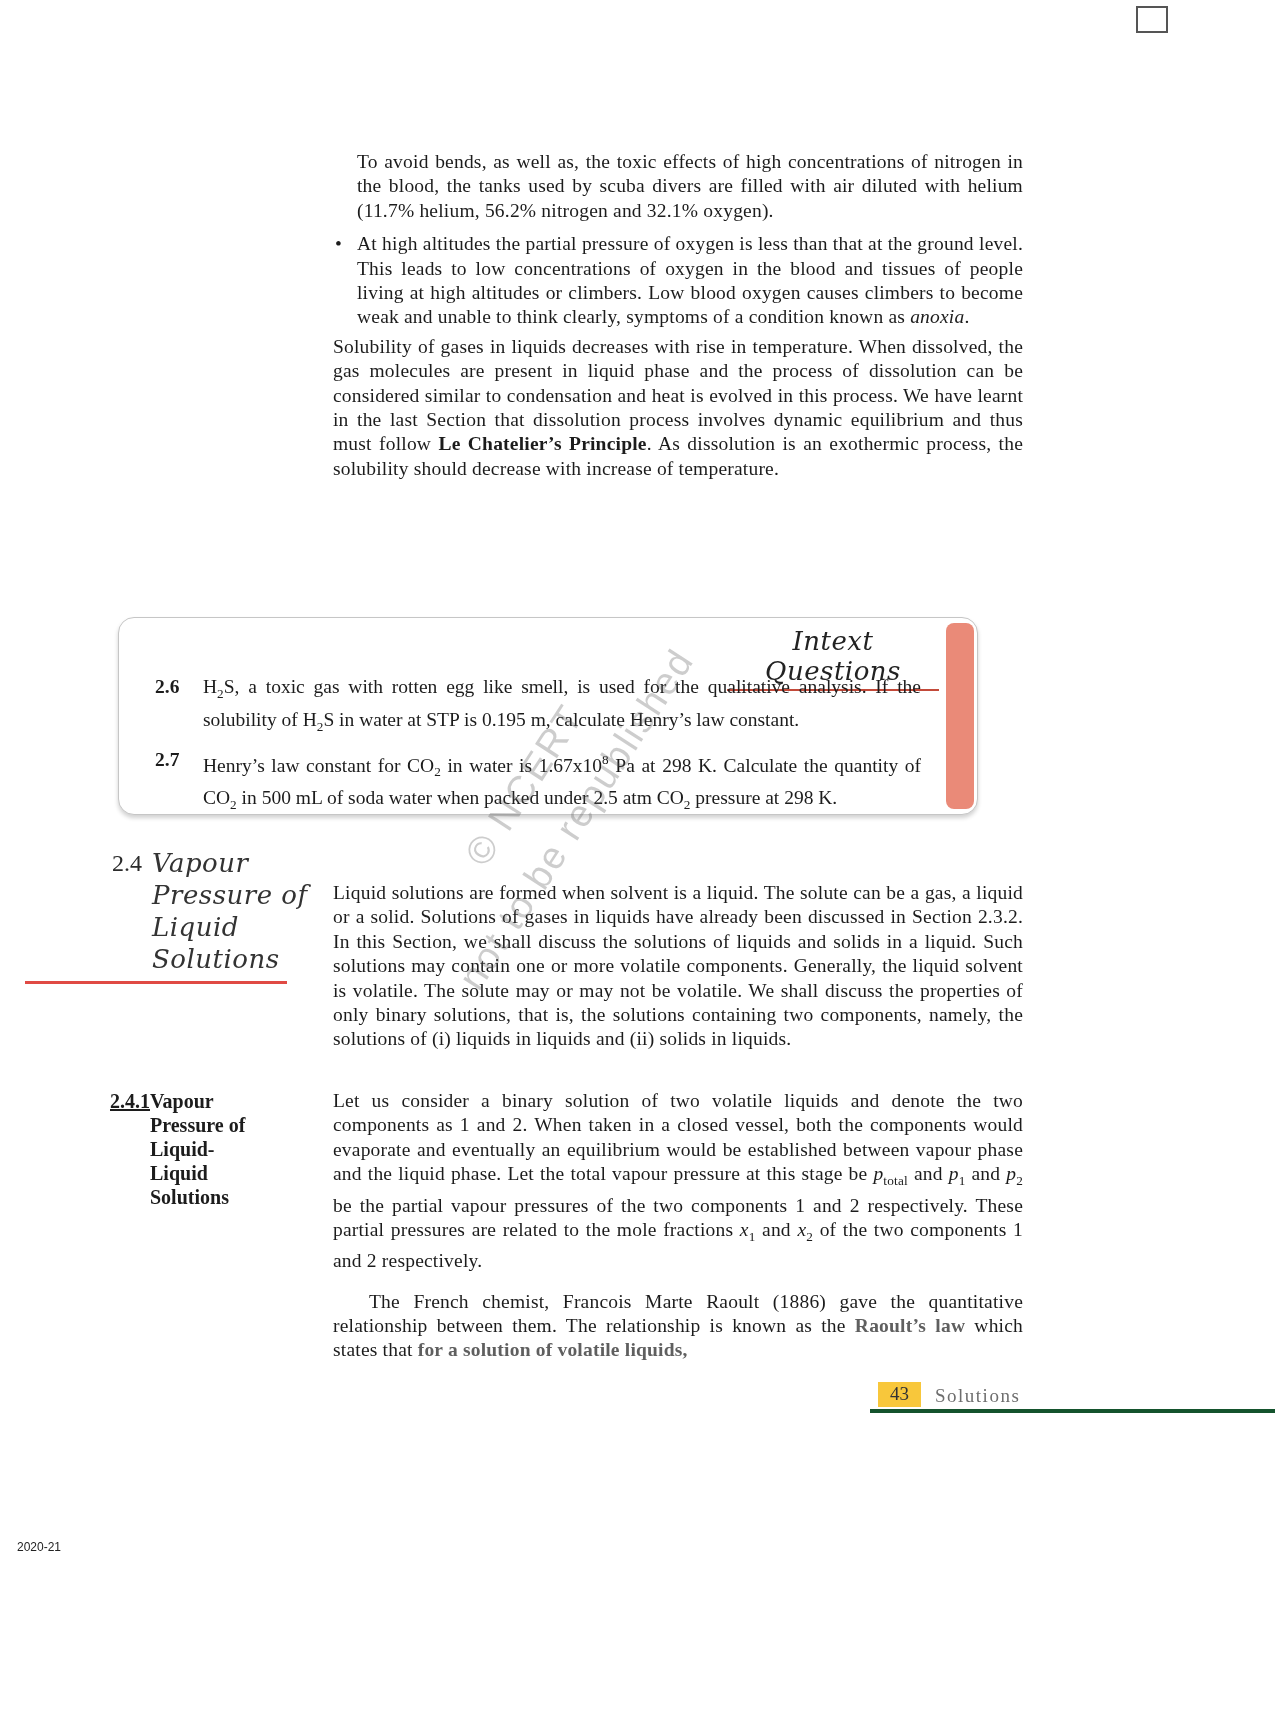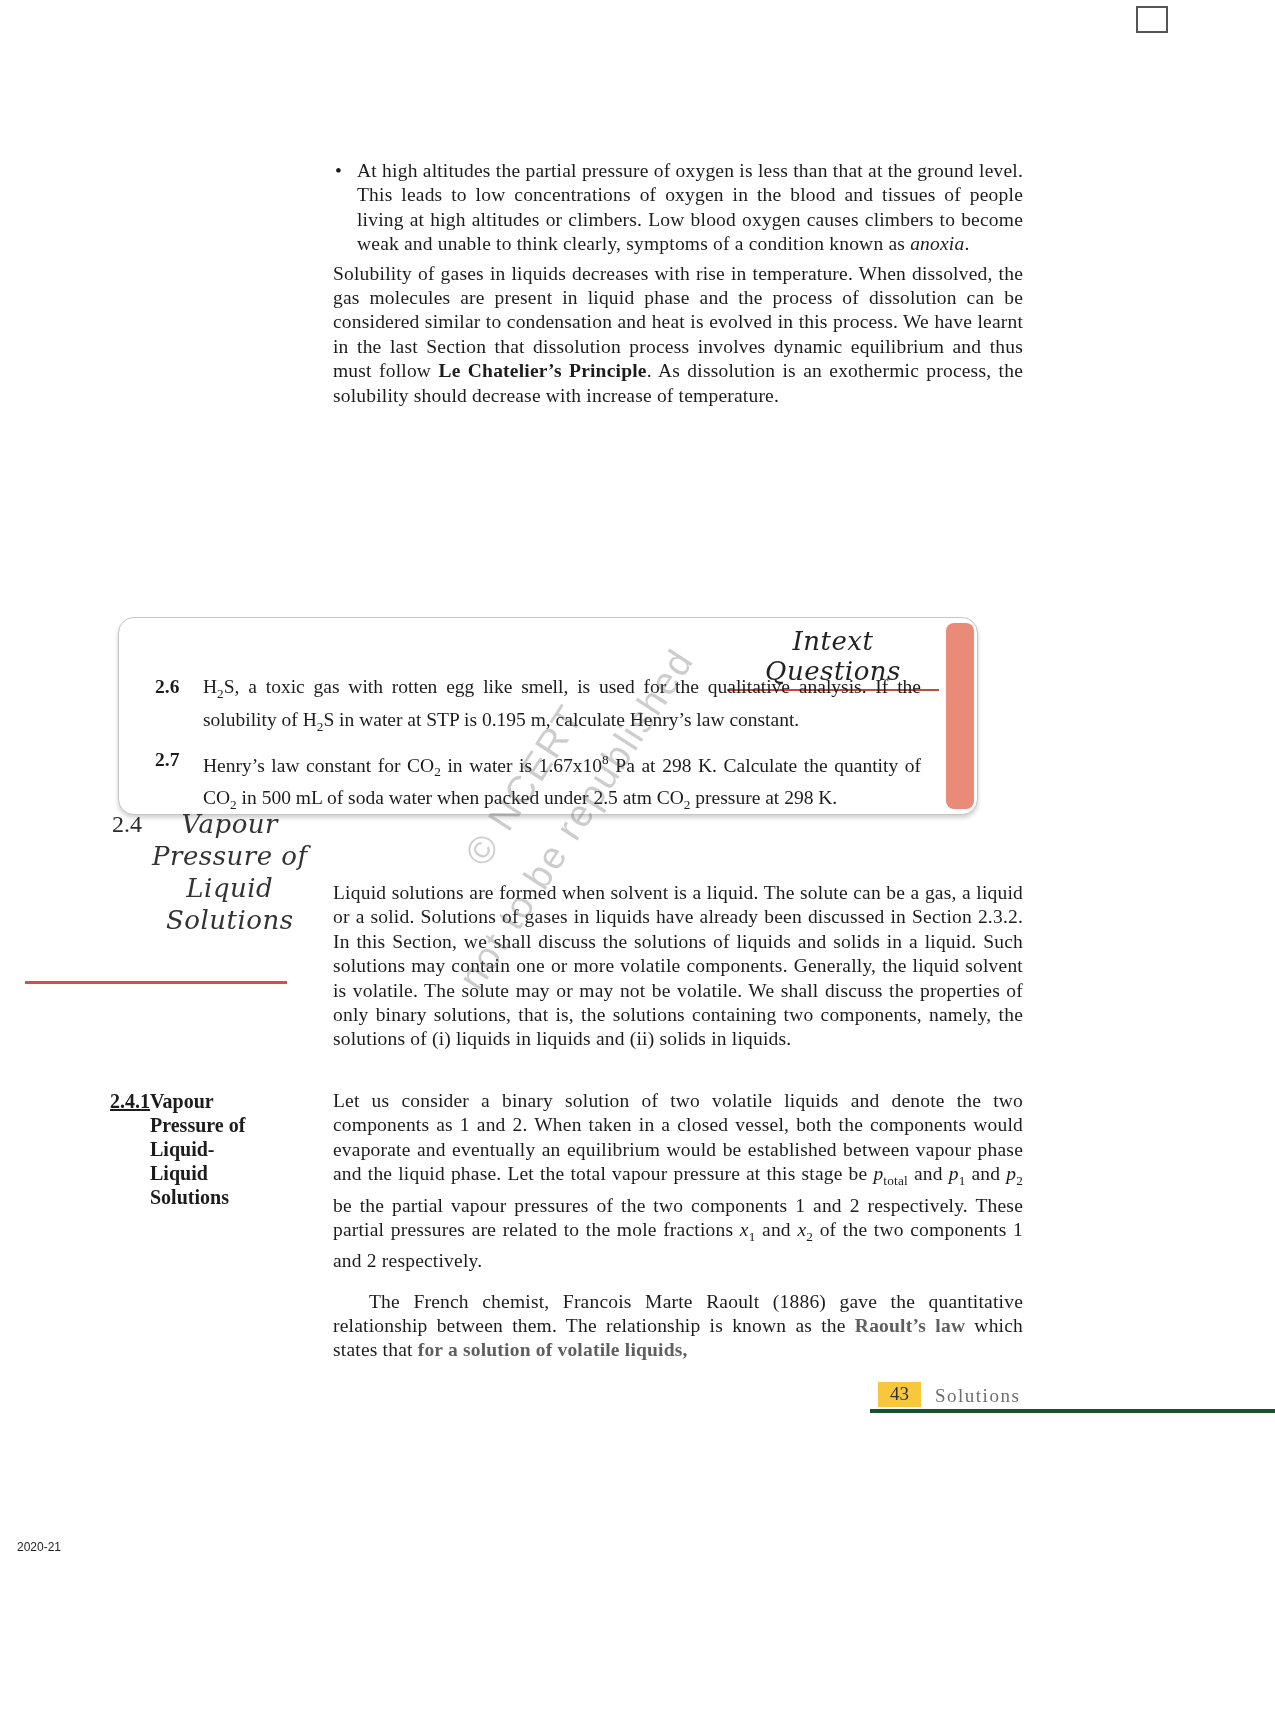--- a/index.html
+++ b/index.html
@@ -75,23 +75,22 @@
     position:absolute; left:340px; top:740px; width:420px;
     transform:rotate(-57deg);
     color:rgba(90,90,90,0.30);
     font-family:"Liberation Sans", sans-serif;
     font-size:38px; letter-spacing:2px;
     text-align:center; line-height:62px;
     pointer-events:none; z-index:6;
   }
 
   .sec24-head {
-    position:absolute; left:112px; top:808px; width:200px;
+    position:absolute; left:112px; top:847px; width:200px;
     display:flex;
-    text-align:center;
   }
   .sec-num { font-size:24px; color:#2b2b2b; margin-right:10px; line-height:32px; }
   .script-lines {
     font-family:"DejaVu Serif", serif;
     font-style:italic; font-size:26px; color:#333;
     line-height:32px; letter-spacing:0.5px;
   }
   .sec24-underline {
     position:absolute; left:25px; top:981px;
     width:262px; height:3px; background:#e04a44;
@@ -127,20 +126,21 @@
   }
 </style>
 </head>
 <body>
 
 <div class="page">
 
   <div class="corner-box"></div>
 
   <div class="main-col">
+    <p class="body-text indent-left">To avoid bends, as well as, the toxic effects of high concentrations of nitrogen in the blood, the tanks used by scuba divers are filled with air diluted with helium (11.7% helium, 56.2% nitrogen and 32.1% oxygen).</p>
 
     <div class="bullet-item">
       <span class="bullet-dot">•</span>
       <p class="body-text"><span>At high altitudes the partial pressure of oxygen is less than that at the ground level. This leads to low concentrations of oxygen in the blood and tissues of people living at high altitudes or climbers. Low blood oxygen causes climbers to become weak and unable to think clearly, symptoms of a condition known as </span><span class="italic">anoxia</span><span>.</span></p>
     </div>
 
 
     <p class="body-text after-heading"><span>Solubility of gases in liquids decreases with rise in temperature. When dissolved, the gas molecules are present in liquid phase and the process of dissolution can be considered similar to condensation and heat is evolved in this process. We have learnt in the last Section that dissolution process involves dynamic equilibrium and thus must follow </span><span class="bold">Le Chatelier’s Principle</span><span>. As dissolution is an exothermic process, the solubility should decrease with increase of temperature.</span></p>
   </div>
 

